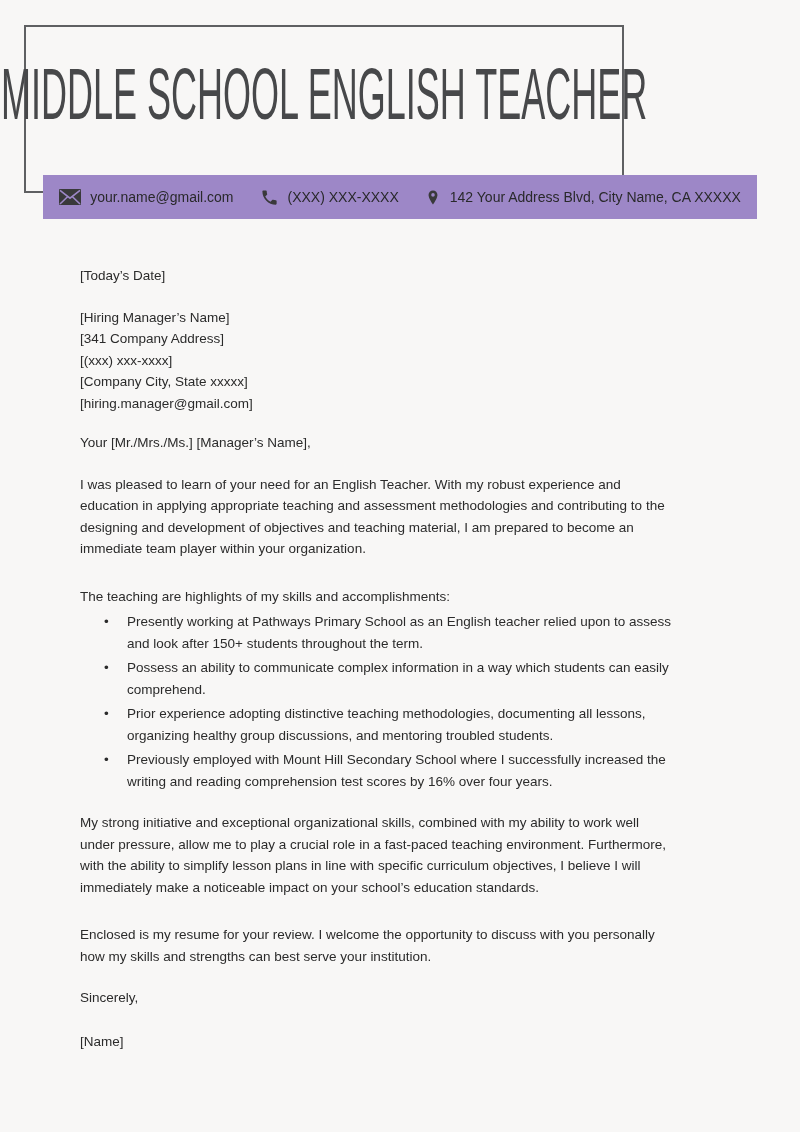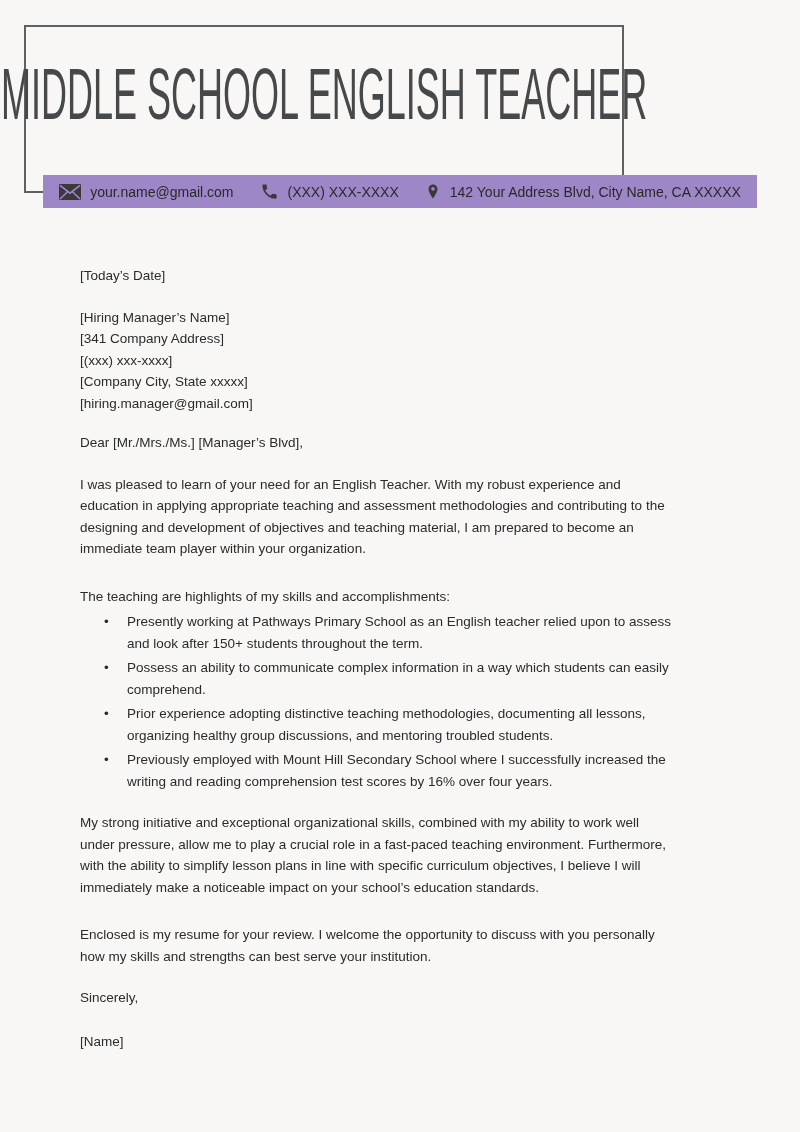--- a/index.html
+++ b/index.html
@@ -24,21 +24,21 @@
     border:2px solid var(--frame-gray);
     display:flex;align-items:center;justify-content:center;
     padding-bottom:30px;
   }
   .page-title{
     font-size:72px;font-weight:400;color:var(--title-gray);
     white-space:nowrap;letter-spacing:0;
     transform:scaleX(0.50);transform-origin:center;
   }
   .contact-bar{
-    position:absolute;left:43px;top:175px;width:714px;height:33px;
+    position:absolute;left:43px;top:175px;width:714px;height:44px;
     background:var(--accent-purple);
     display:flex;align-items:center;justify-content:center;gap:26px;
     font-size:14px;color:#29292b;
   }
   .contact-item{display:flex;align-items:center;gap:9px;white-space:nowrap;}
   .contact-item .icon{display:flex;align-items:center;color:var(--icon-color);}
   .letter{
     position:absolute;left:80px;top:265px;width:664px;
     font-size:13.5px;line-height:21.5px;
   }
@@ -100,21 +100,21 @@
   <div class="date-line">[Today’s Date]</div>
 
   <div class="recipient-block">
     <div>[Hiring Manager’s Name]</div>
     <div>[341 Company Address]</div>
     <div>[(xxx) xxx-xxxx]</div>
     <div>[Company City, State xxxxx]</div>
     <div>[hiring.manager@gmail.com]</div>
   </div>
 
-  <div class="salutation">Dear [Mr./Mrs./Ms.] [Manager’s Blvd],</div>
+  <div class="salutation">Your [Mr./Mrs./Ms.] [Manager’s Name],</div>
 
   <p class="para-intro pre">I was pleased to learn of your need for an English Teacher. With my robust experience and
 education in applying appropriate teaching and assessment methodologies and contributing to the
 designing and development of objectives and teaching material, I am prepared to become an
 immediate team player within your organization.</p>
 
   <div class="highlights-lead">The teaching are highlights of my skills and accomplishments:</div>
 
   <ul class="highlights">
     <li>

